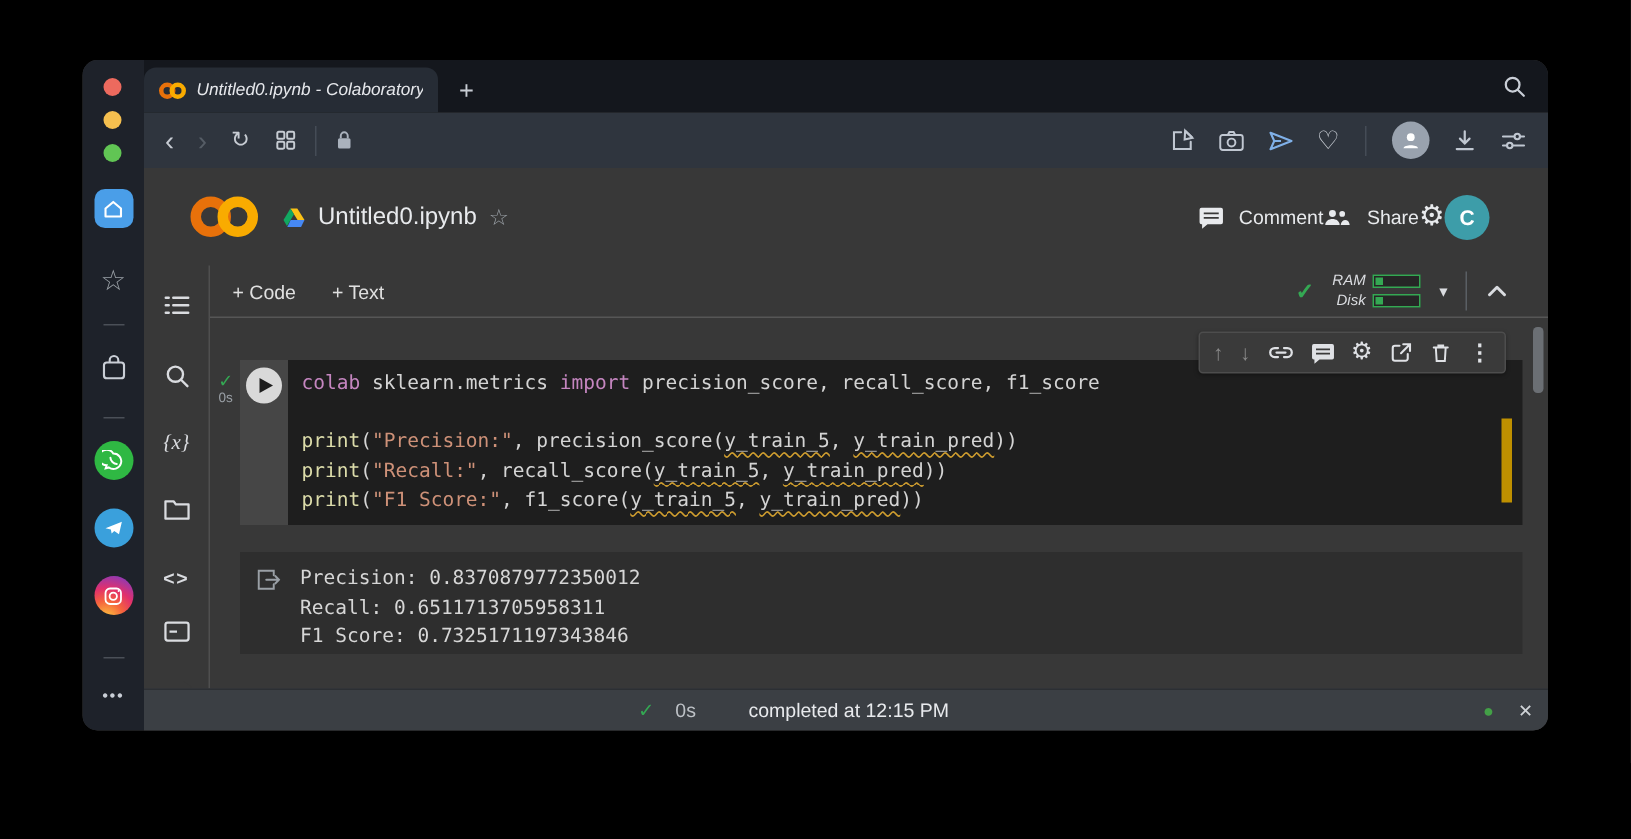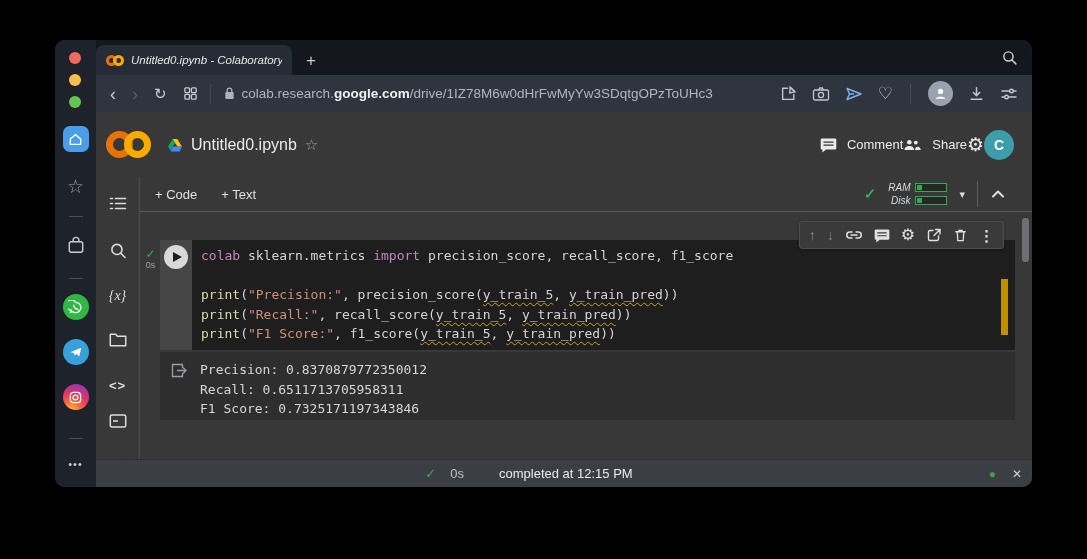--- a/index.html
+++ b/index.html
@@ -47,21 +47,21 @@
   .url .pre, .url .path { color:#aeb6c0; }
   .url .dom { color:#eef1f4; font-weight:700; }
   .url-actions { margin-left:auto; display:flex; align-items:center; gap:15px; }
   .uavatar { width:25px; height:25px; border-radius:50%; background:#99a2ae;
     display:flex; align-items:center; justify-content:center; }
   .heart { font-size:17px; }
   .send { color:var(--send-blue,#7fb0e8); }
 
   
   .colab { flex:1; display:flex; flex-direction:column; background:#383838; min-height:0; }
-  .cheader { height:65px; display:flex; align-items:center; padding:0 10px; flex-shrink:0; }
+  .cheader { height:65px; display:flex; align-items:center; padding:0 31px; flex-shrink:0; }
   .biglogo { display:flex; align-items:center; margin-right:16px; }
   .biglogo .ring { width:27px; height:27px; border-radius:50%; border:7.5px solid var(--logo-orange-dark,#e8710a); }
   .biglogo .ring.r { border-color:var(--logo-orange-light,#f9ab00); margin-left:-9px; }
   .titleblock { display:flex; flex-direction:column; }
   .title-row { display:flex; align-items:center; gap:8px; }
   .nb-title { font-size:16px; color:#e8eaed; }
   .star { color:#9aa0a6; font-size:15px; }
   .menu-row { display:flex; gap:20px; font-size:13px; color:#e8eaed; margin-top:5px; }
   .actions { margin-left:auto; display:flex; align-items:center; padding-right:8px; }
   .action { display:flex; align-items:center; gap:10px; color:#e8eaed; font-size:13px; }
@@ -115,21 +115,21 @@
     font-family:"DejaVu Sans Mono", monospace; font-size:13px; line-height:19.5px; color:var(--plain,#d4d4d4); }
   .code-line { white-space:pre; }
   .tok-k { color:var(--keyword,#c586c0); }
   .tok-p { color:var(--plain,#d4d4d4); }
   .tok-f { color:var(--function,#dcdcaa); }
   .tok-s { color:var(--string,#ce9178); }
   .tok-w { color:var(--plain,#d4d4d4); text-decoration:underline wavy var(--warning,#cf9d2e);
     text-decoration-thickness:1px; text-underline-offset:3px; }
   .ruler { position:absolute; right:7px; top:39px; width:7px; height:56px; background:var(--ruler-yellow,#bf9000); }
 
-  .outputcell { position:absolute; left:20px; top:140px; width:855px; height:68px; background:#2e2e2e;
+  .outputcell { position:absolute; left:20px; top:156px; width:855px; height:68px; background:#2e2e2e;
     padding:8px 10px 0 40px; font-family:"DejaVu Sans Mono", monospace; font-size:13px;
     line-height:19.5px; color:#d6d6d6; }
   .outicon { position:absolute; left:10px; top:10px; color:#9aa0a6; }
   .out-line { white-space:pre; }
 
   .scrollthumb { position:absolute; right:3px; top:41px; width:7px; height:44px;
     background:#6b6f74; border-radius:3px; z-index:6; }
 
   .statusbar { height:28px; background:#3b3f44; border-top:1px solid #2c2f33; display:flex;
     align-items:center; justify-content:center; position:relative; font-size:13px; flex-shrink:0; }
@@ -228,21 +228,20 @@
             </svg>
         </span>
       </div>
       <span class="vdiv"></span>
       <span>
         <svg width="13" height="15" viewBox="0 0 14 16">
             <rect x="2.5" y="6.5" width="9" height="7.5" rx="1.2" fill="#aab2bd"></rect>
             <path d="M4.5 6.5V4.8a2.5 2.5 0 0 1 5 0v1.7" fill="none" stroke="#aab2bd" stroke-width="1.4"></path>
           </svg>
       </span>
-      <span class="url"><span class="pre">colab.research.</span><span class="dom">google.com</span><span class="path">/drive/1IZ78M6w0dHrFwMyYw3SDqtgOPzToUHc3</span></span>
       <div class="url-actions">
         <span>
           <svg width="17" height="17" viewBox="0 0 16 16" fill="none" stroke="#c0c7d1" stroke-width="1.3" stroke-linecap="round">
               <path d="M13 9v4.5H2.5V3H7"></path>
               <path d="m9.5 2 4.5 4.5-4.8 1 .3-5.5z" transform="translate(0 0)"></path>
               <path d="M9.8 2.3 13.7 6"></path>
             </svg>
         </span>
         <span>
           <svg width="18" height="16" viewBox="0 0 18 16" fill="none" stroke="#c0c7d1" stroke-width="1.3">

